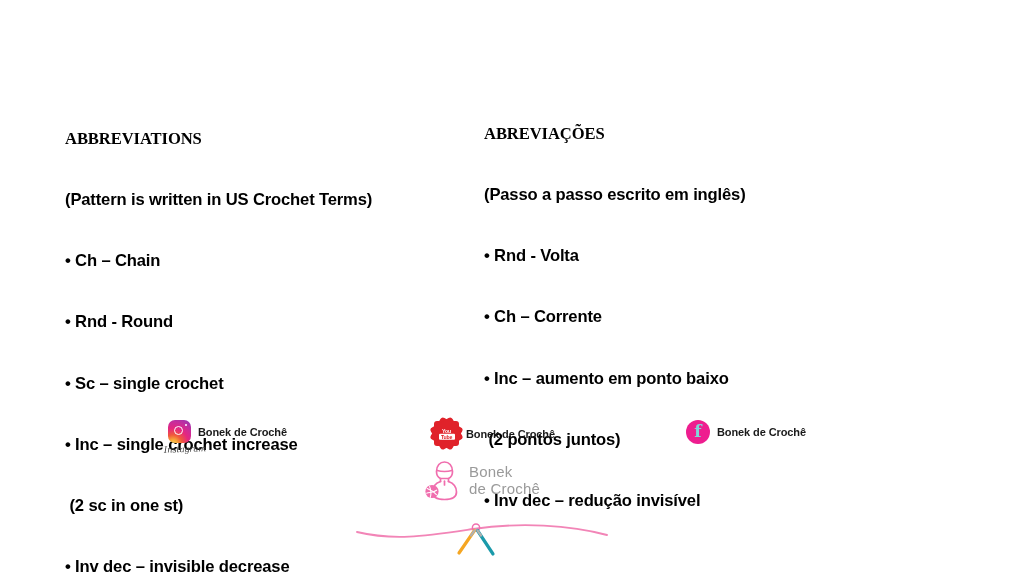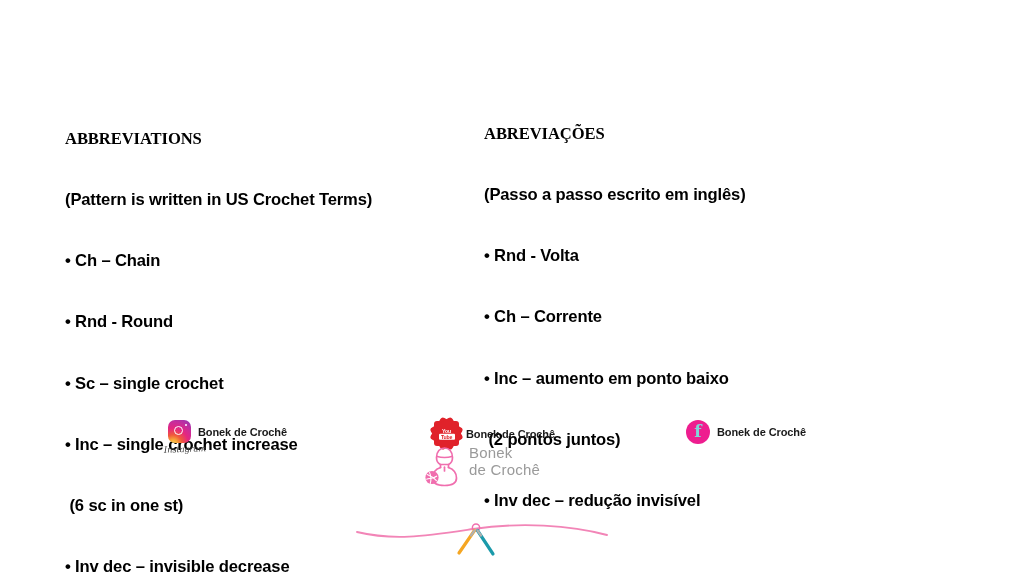--- a/index.html
+++ b/index.html
@@ -173,25 +173,25 @@
     color: #7fd4d8;
     line-height: 1;
     padding-bottom: 1px;
     box-sizing: border-box;
   }
 
   
   .brand-logo {
     position: absolute;
     left: 423px;
-    top: 444px;
+    top: 456px;
     width: 180px;
     height: 48px;
     display: flex;
-    align-items: flex-start;
+    align-items: center;
     gap: 6px;
   }
   .brand-logo .doll-mark {
     flex: 0 0 auto;
     width: 40px;
     height: 44px;
   }
   .brand-logo .brand-text {
     font-family: "Liberation Sans", sans-serif;
     font-size: 15px;
@@ -212,21 +212,21 @@
 </head>
 <body>
 
 <div class="abbrev-col left">
   <div class="line heading">ABBREVIATIONS</div>
   <div class="line">(Pattern is written in US Crochet Terms)</div>
   <div class="line">• Ch – Chain</div>
   <div class="line">• Rnd - Round</div>
   <div class="line">• Sc – single crochet</div>
   <div class="line">• Inc – single crochet increase</div>
-  <div class="line"> (6 sc in one st)</div>
+  <div class="line"> (2 sc in one st)</div>
   <div class="line">• Inv dec – invisible decrease</div>
   
   
   
   
   
   
 </div>
 
 <div class="abbrev-col right">

